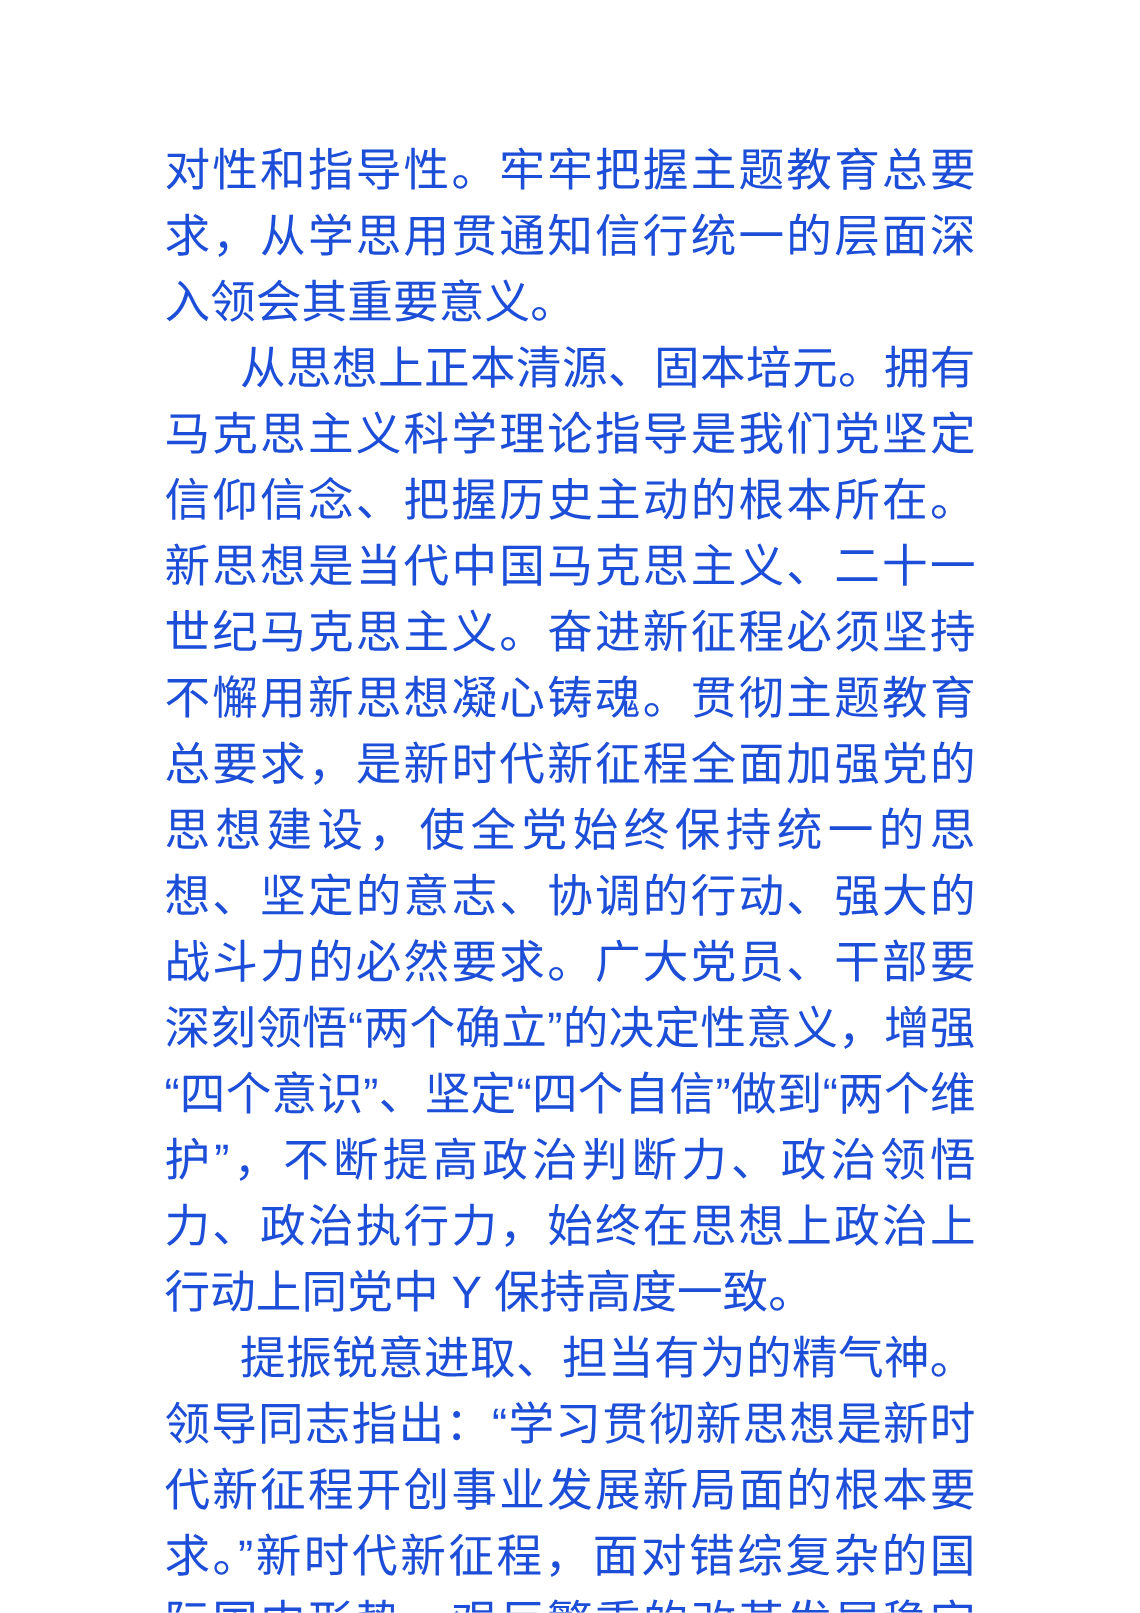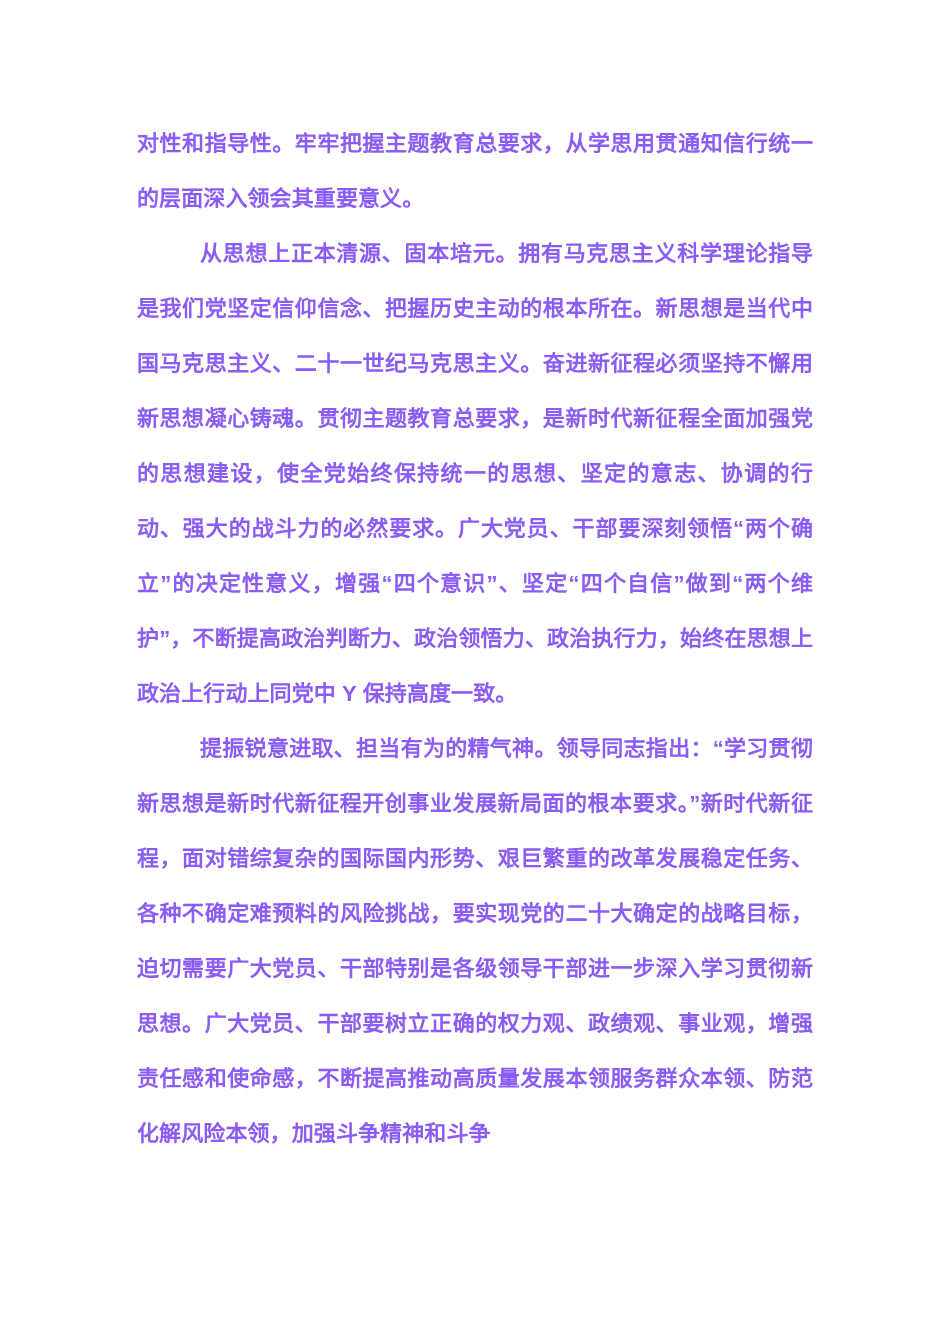--- a/index.html
+++ b/index.html
@@ -23,28 +23,28 @@
     position: absolute;
     left: 137px;
     top: 116px;
     width: 676px;
   }
 
   .para {
     margin: 0;
     padding: 0;
     font-family: "Liberation Sans", "DejaVu Sans", sans-serif;
-    font-size: 22px;
+    font-size: 38px;
     line-height: 55px;
-    color: #8b5cf6;
+    color: #1d4ed8;
     text-align: justify;
     text-justify: inter-character;
     text-align-last: left;
     letter-spacing: 0.1px;
-    font-weight: 700;
+    font-weight: 400;
     word-break: break-all;
     overflow-wrap: anywhere;
     white-space: normal;
   }
 
   .para.indent {
     text-indent: 63px;
   }
 
   

